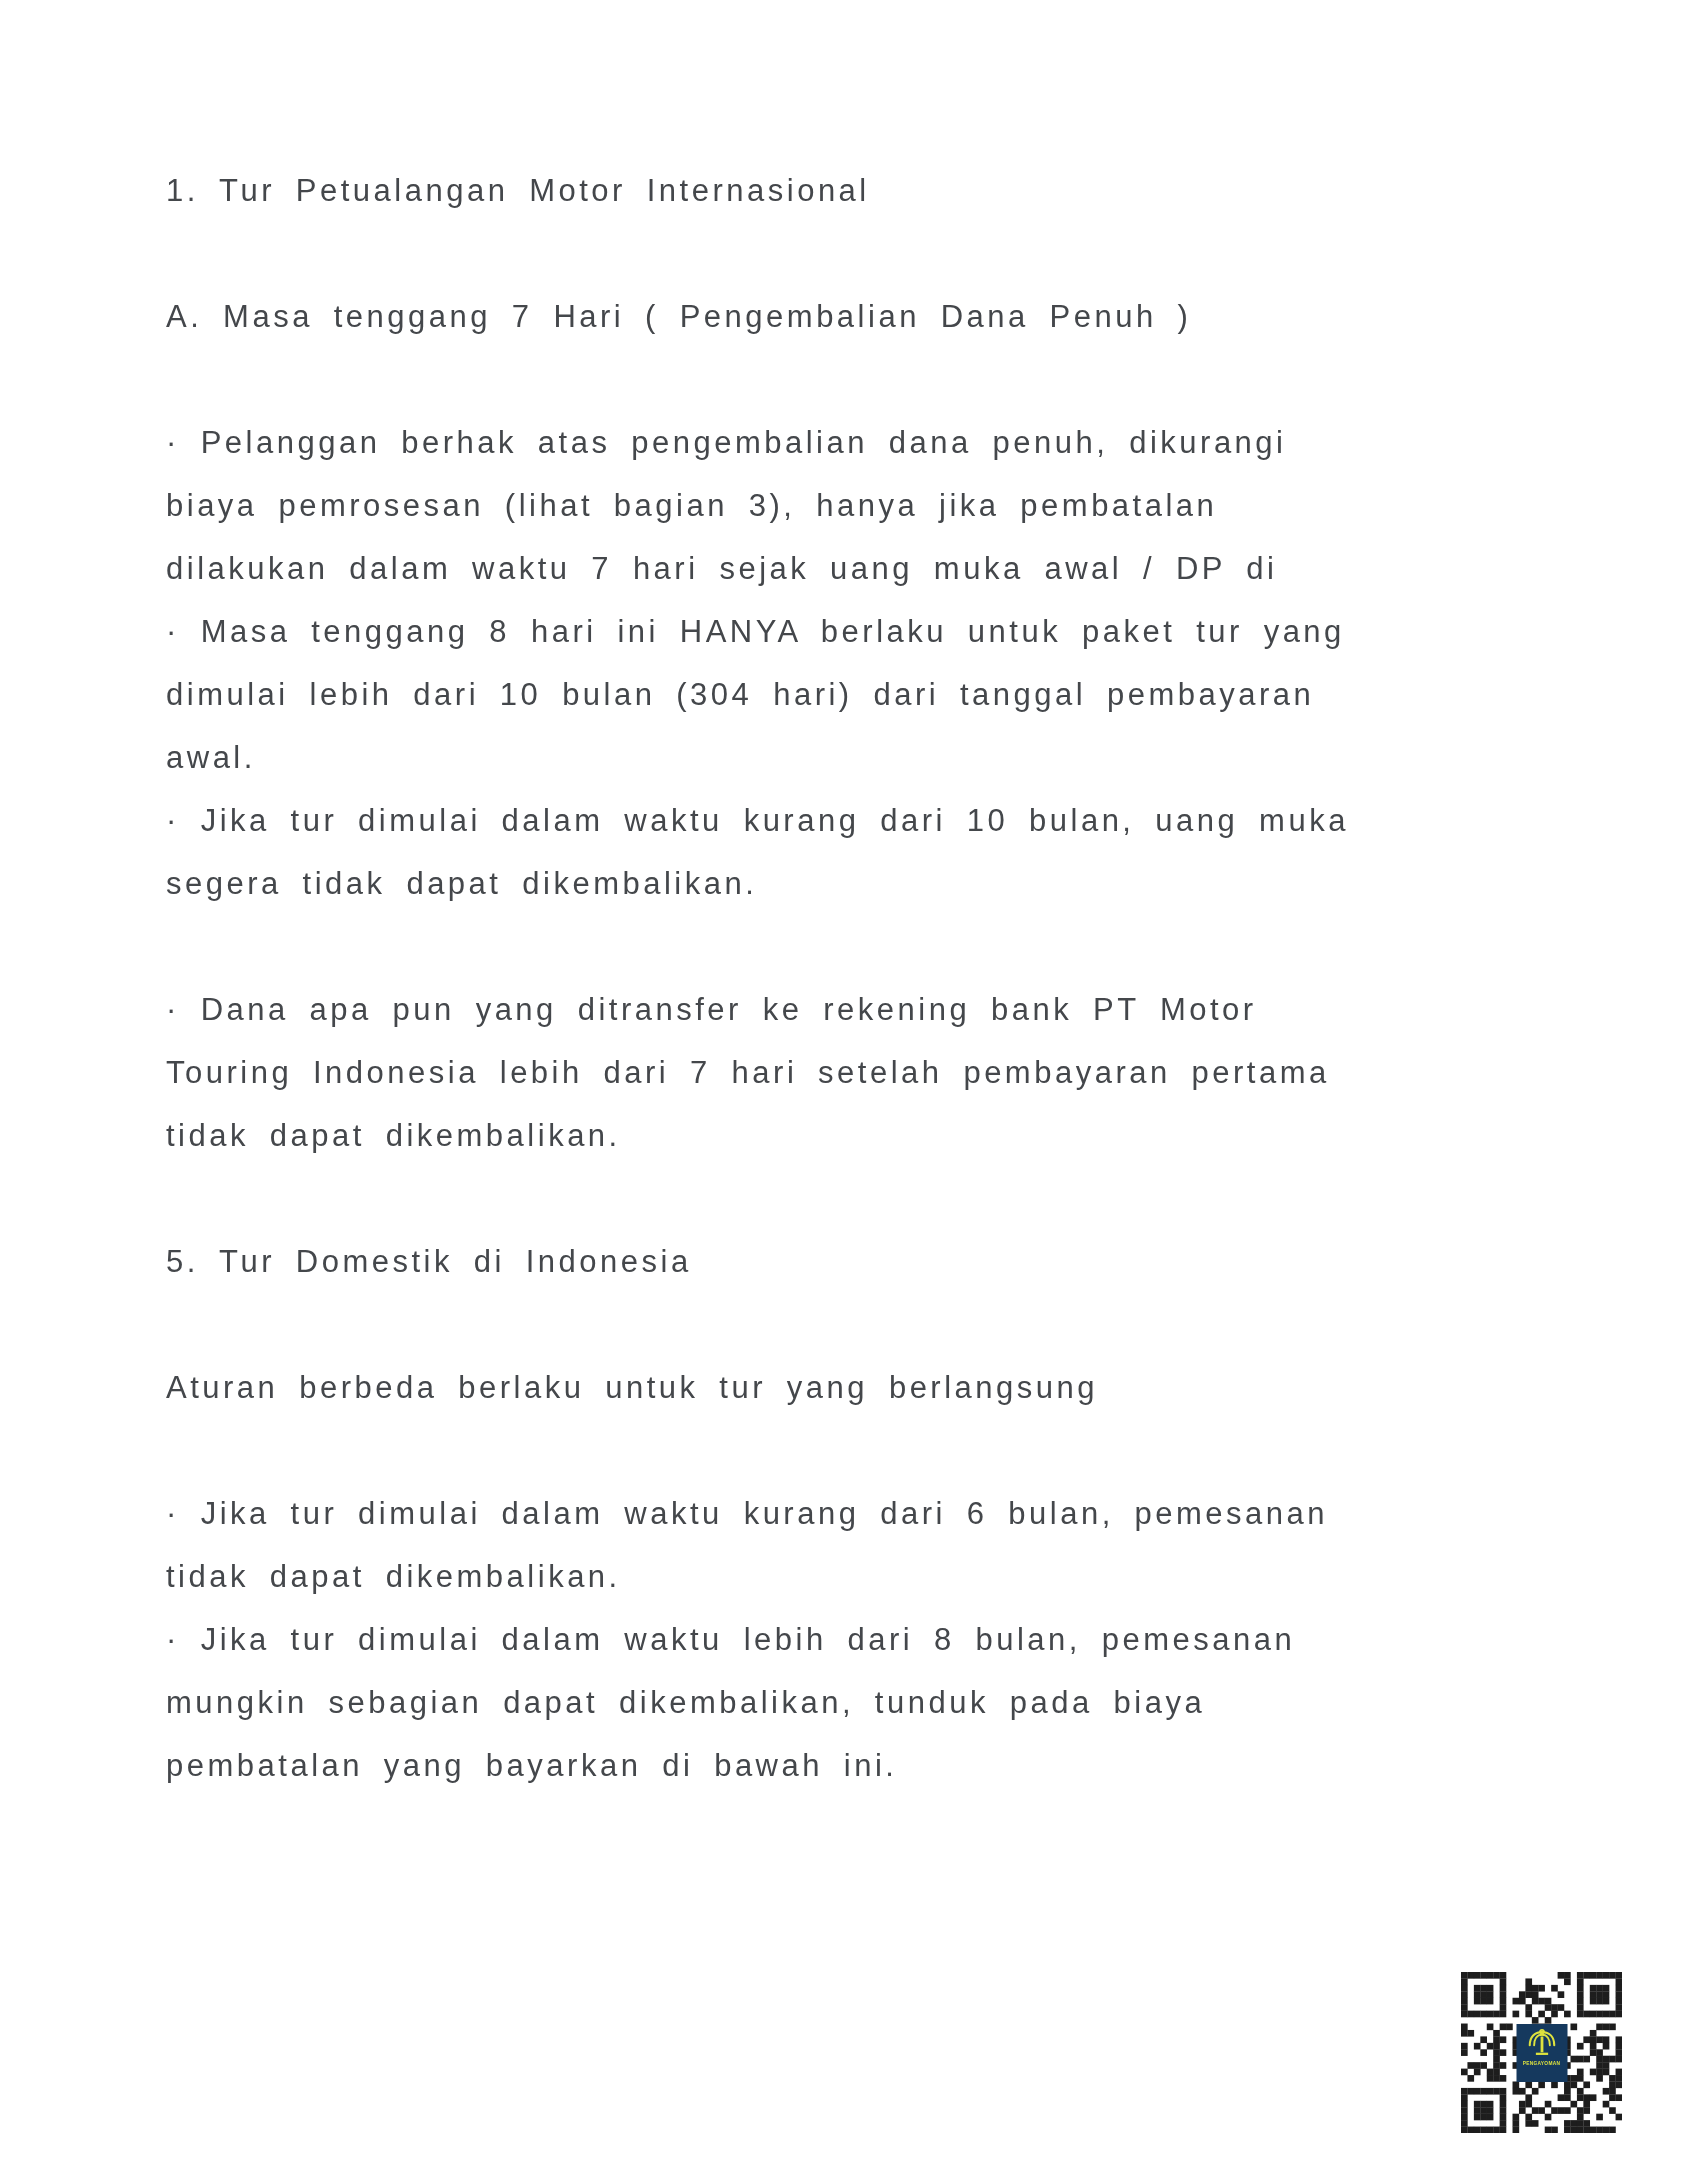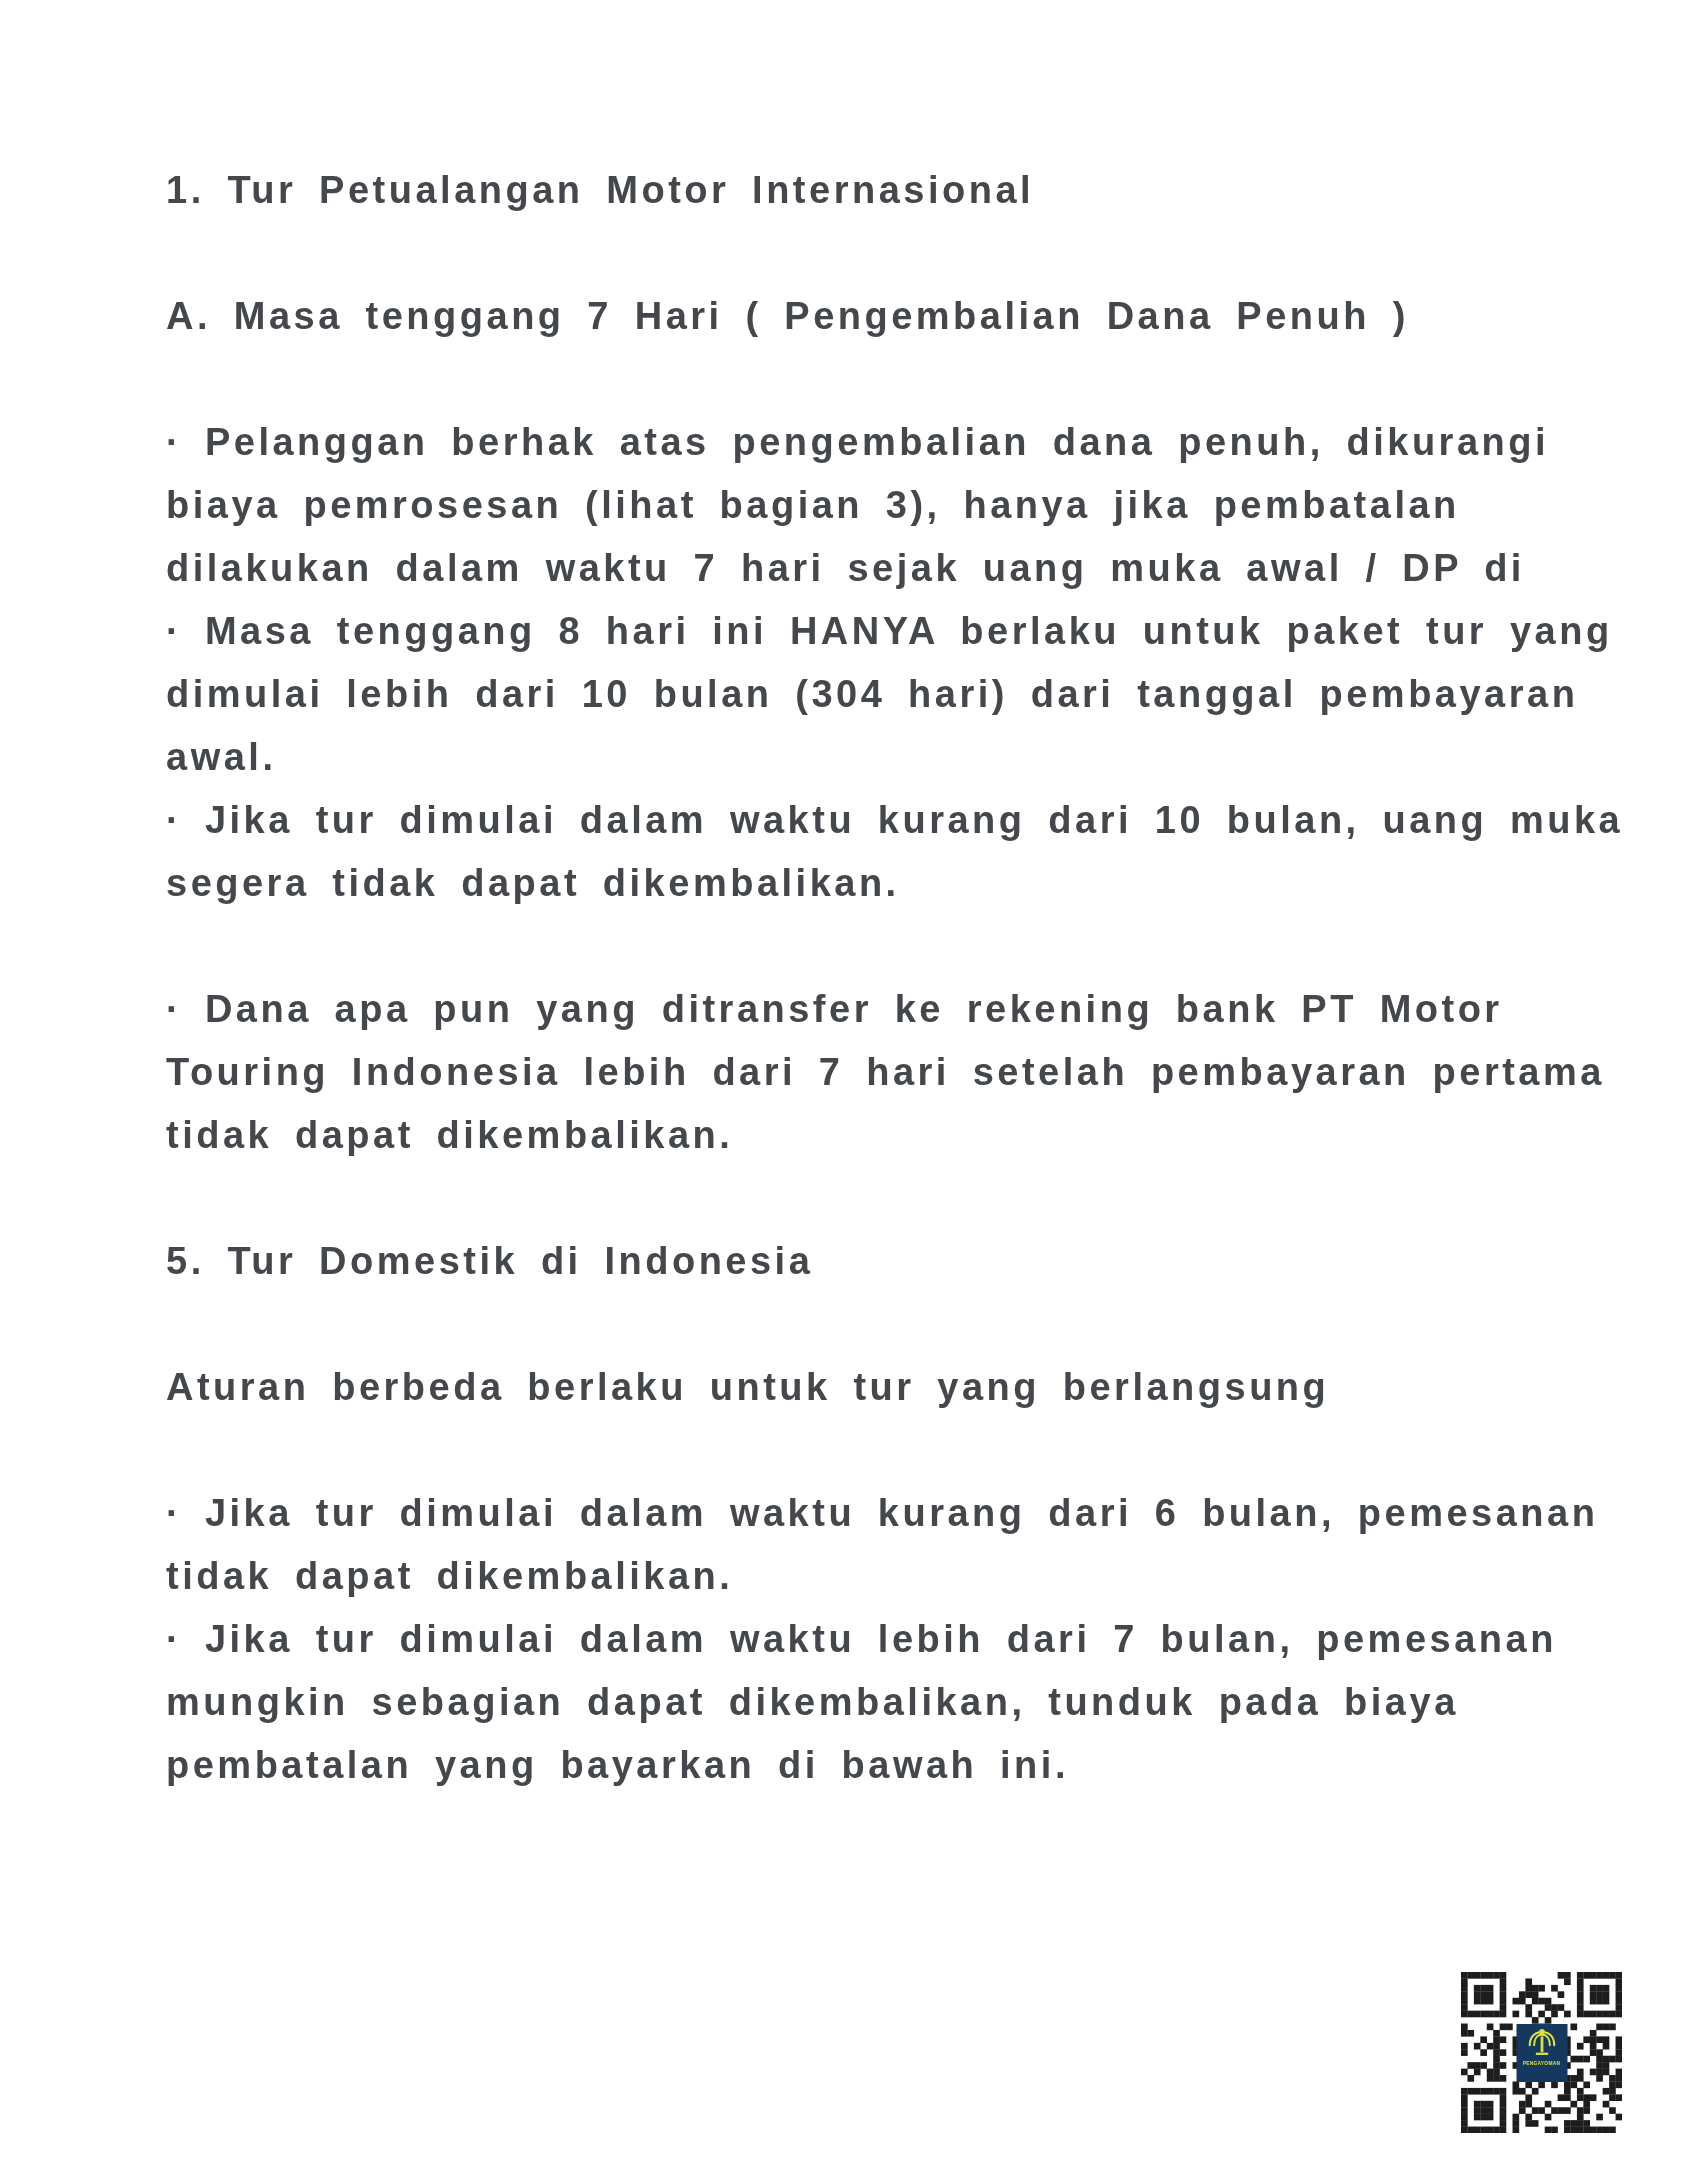--- a/index.html
+++ b/index.html
@@ -14,25 +14,25 @@
     background: #ffffff;
     overflow: hidden;
     font-family: "Liberation Sans", "DejaVu Sans", sans-serif;
   }
   .content {
     position: absolute;
     left: 166px;
     top: 159px;
     width: 1363px;
     color: #44474b;
-    font-size: 38px;
+    font-size: 31px;
     line-height: 63px;
     letter-spacing: 3.5px;
     word-spacing: 8.7px;
-    font-weight: 700;
+    font-weight: 400;
   }
   .block {
     margin: 0 0 63px 0;
     padding: 0;
   }
   .block:last-child { margin-bottom: 0; }
   .line {
     height: 63px;
     white-space: pre;
   }
@@ -96,21 +96,21 @@
       </div>
       <div class="block heading">
         <div class="line">5. Tur Domestik di Indonesia</div>
       </div>
       <div class="block paragraph">
         <div class="line">Aturan berbeda berlaku untuk tur yang berlangsung</div>
       </div>
       <div class="block paragraph">
         <div class="line">· Jika tur dimulai dalam waktu kurang dari 6 bulan, pemesanan</div>
         <div class="line">tidak dapat dikembalikan.</div>
-        <div class="line">· Jika tur dimulai dalam waktu lebih dari 7 bulan, pemesanan</div>
+        <div class="line">· Jika tur dimulai dalam waktu lebih dari 8 bulan, pemesanan</div>
         <div class="line">mungkin sebagian dapat dikembalikan, tunduk pada biaya</div>
         <div class="line">pembatalan yang bayarkan di bawah ini.</div>
       </div>
     </div>
 
   <div class="qr-wrap">
     <svg class="qr" xmlns="http://www.w3.org/2000/svg" viewBox="0 0 184 184">
         <rect x="0.00" y="0.00" width="7.61" height="7.61" fill="#1d1d1d"></rect>
         <rect x="7.36" y="0.00" width="7.61" height="7.61" fill="#1d1d1d"></rect>
         <rect x="14.72" y="0.00" width="7.61" height="7.61" fill="#1d1d1d"></rect>

